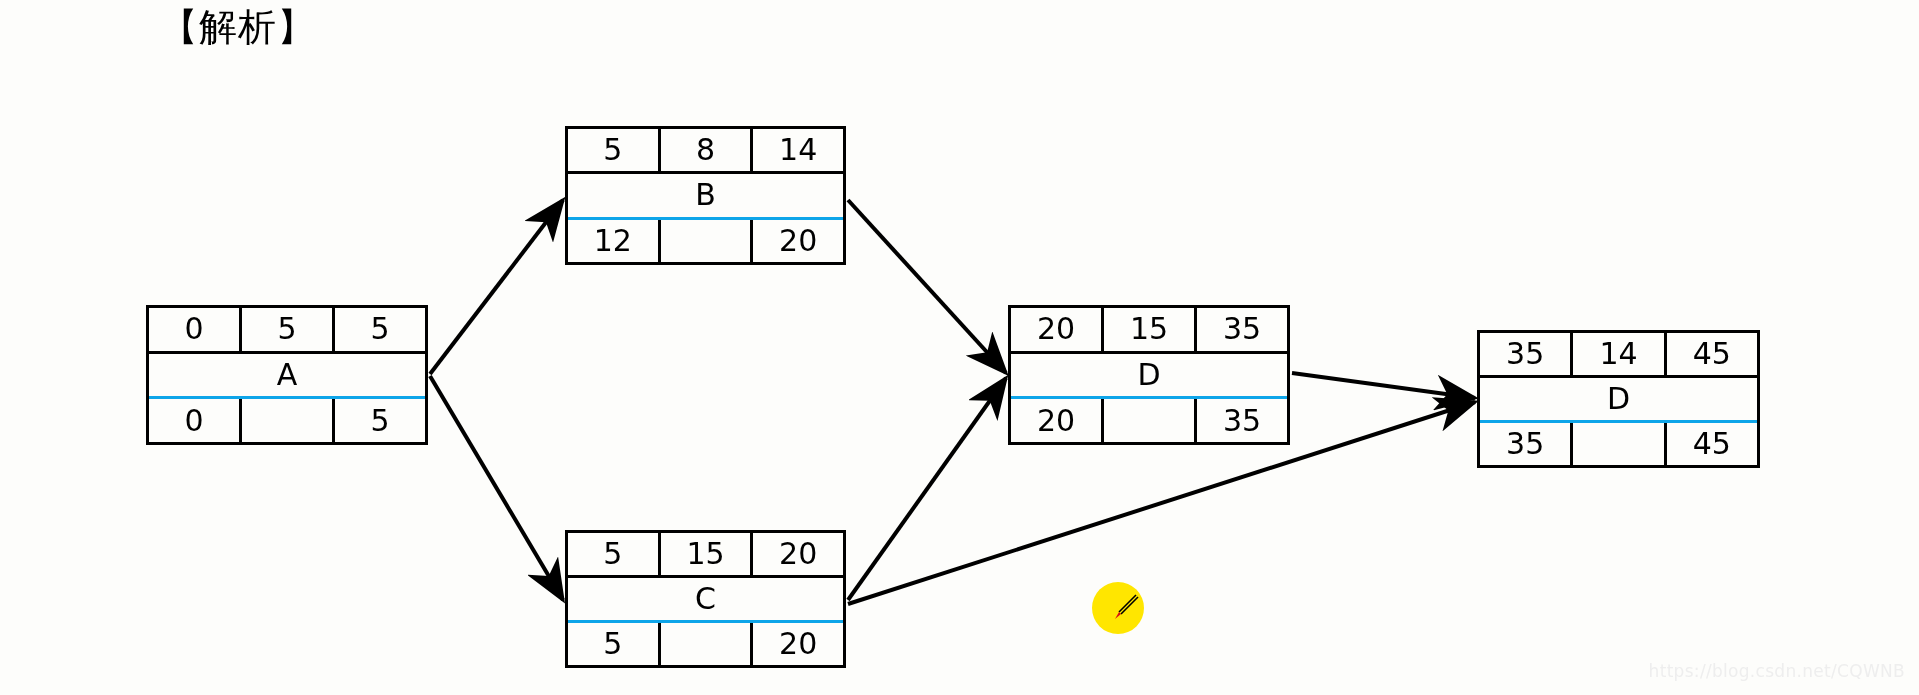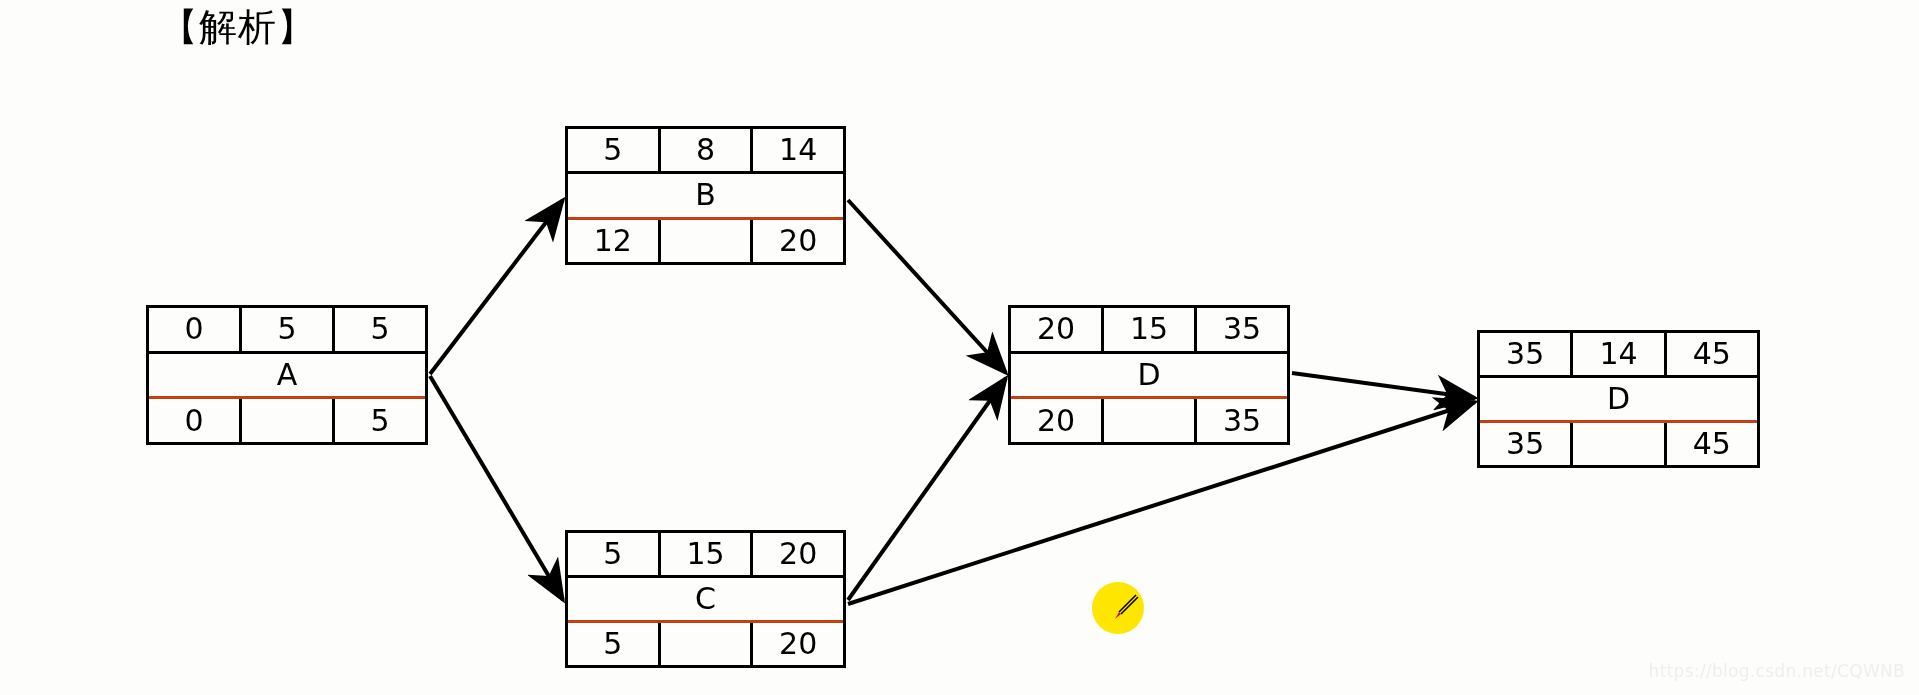--- a/index.html
+++ b/index.html
@@ -51,21 +51,21 @@
     background: #fdfdfb;
     display: flex;
     flex-direction: column;
   }
   .node-row {
     display: flex;
     flex: 1 1 0;
     min-height: 0;
   }
   .node-row.top   { border-bottom: 3px solid #000; }
-  .node-row.bottom{ border-top: 3px solid #c2410c; }
+  .node-row.bottom{ border-top: 3px solid #0ea5e9; }
   .cell {
     flex: 1 1 0;
     display: flex;
     align-items: center;
     justify-content: center;
     font-size: 30px;
     color: #000000;
     line-height: 1;
   }
   .cell.mid-div { border-left: 3px solid #000; border-right: 3px solid #000; }

